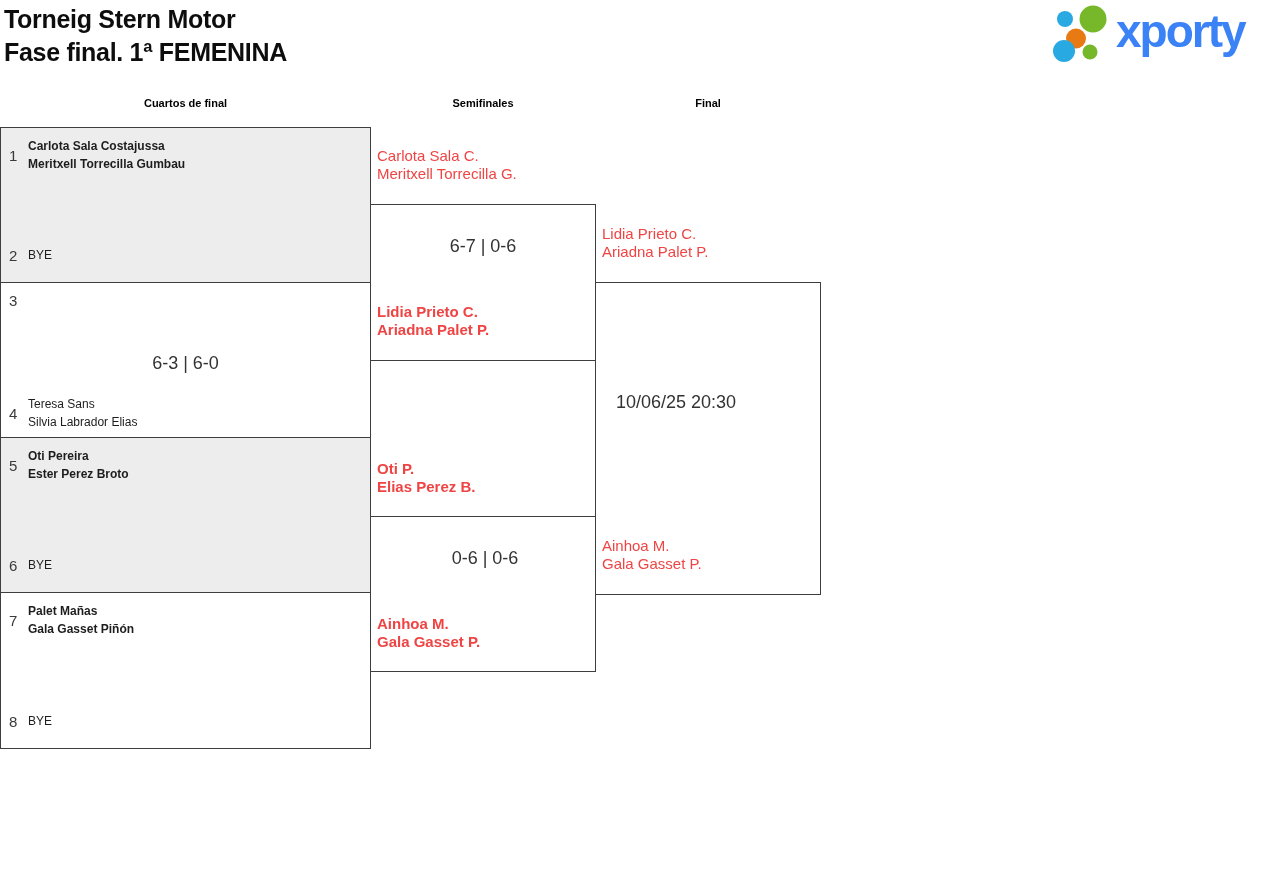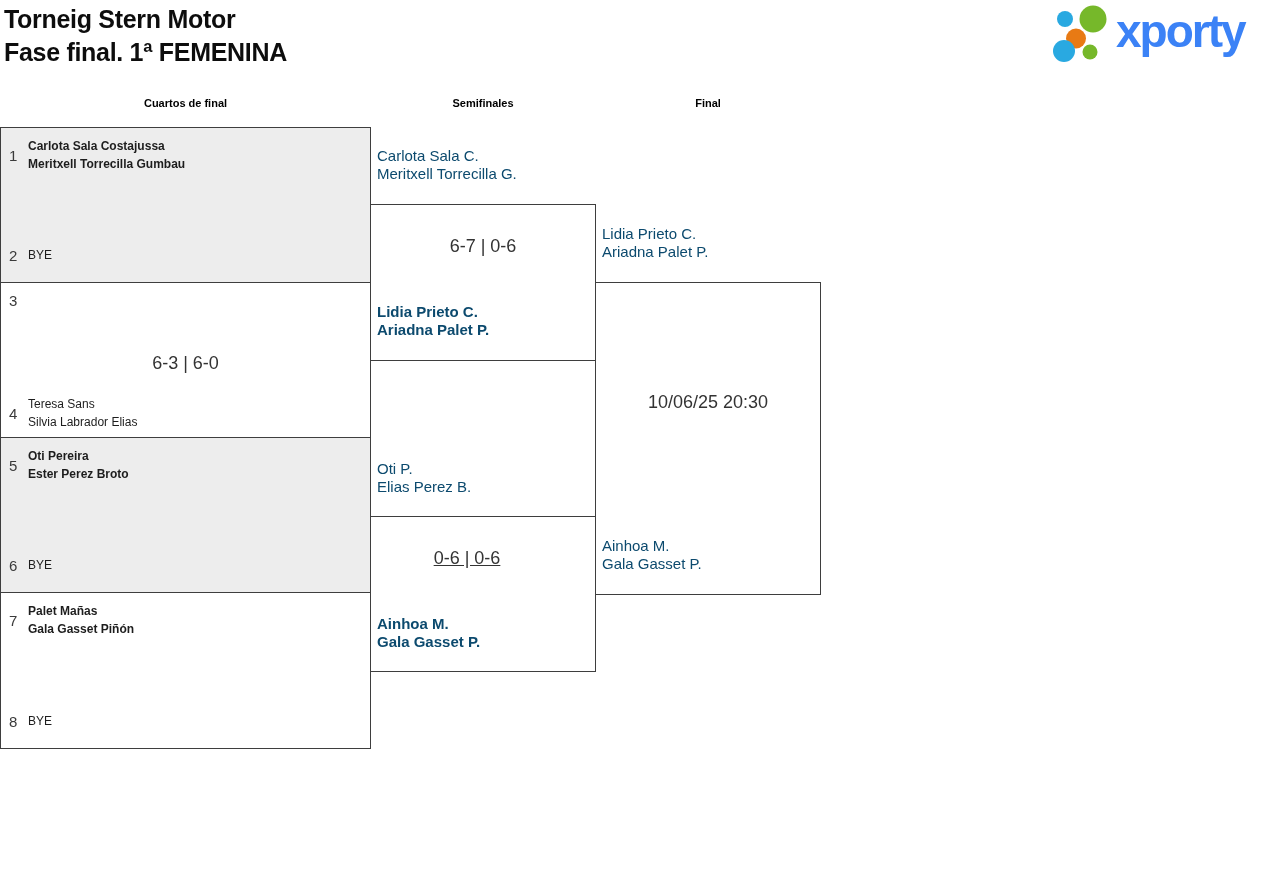--- a/index.html
+++ b/index.html
@@ -13,21 +13,21 @@
   .colhead{position:absolute;top:97px;text-align:center;font-size:11px;font-weight:700;color:#000;}
   .box{position:absolute;left:0;width:371px;box-sizing:border-box;border:1px solid #3e3e3e;background:#fff;}
   .box.grey{background:#ededed;}
   .rect{position:absolute;box-sizing:border-box;border:1px solid #3e3e3e;background:transparent;}
   .prow{position:absolute;left:0;display:flex;align-items:center;}
   .prow .seed{flex:none;width:19px;padding-left:8px;font-size:15px;color:#3a3a3a;}
   .names{font-size:12px;line-height:18px;color:#1d1d1d;}
   .names span{display:block;}
   .bold .names, .names.bold{font-weight:700;}
   .score{position:absolute;text-align:center;font-size:18px;color:#333;}
-  .sfname{position:absolute;font-size:15px;line-height:18px;color:#0c4a6e;}
+  .sfname{position:absolute;font-size:15px;line-height:18px;color:#ef4444;}
   .sfname span{display:block;}
   .sfname.bold{font-weight:700;}
 </style>
 </head>
 <body>
 
 <div class="canvas">
 
   <div class="page-title" style="top:3px;">Torneig Stern Motor</div>
   <div class="page-title" style="top:36px;">Fase final. 1ª FEMENINA</div>
@@ -114,34 +114,34 @@
     <span>Carlota Sala C.</span>
     <span>Meritxell Torrecilla G.</span>
   </div>
   <div class="score" style="left:370px;width:226px;top:236px;">6-7 | 0-6</div>
   <div class="sfname bold" style="left:377px;top:303px;">
     <span>Lidia Prieto C.</span>
     <span>Ariadna Palet P.</span>
   </div>
 
   <div class="rect" style="left:370px;top:516px;width:226px;height:156px;"></div>
-  <div class="sfname" style="left:377px;top:460px;">
+  <div class="sfname" style="left:377px;top:460px;font-weight:bold;">
     <span>Oti P.</span>
     <span>Elias Perez B.</span>
   </div>
-  <div class="score" style="left:370px;width:194px;top:548px;text-decoration:underline;">0-6 | 0-6</div>
+  <div class="score" style="left:388px;width:194px;top:548px;">0-6 | 0-6</div>
   <div class="sfname bold" style="left:377px;top:615px;">
     <span>Ainhoa M.</span>
     <span>Gala Gasset P.</span>
   </div>
 
   <div class="rect" style="left:595px;top:282px;width:226px;height:313px;"></div>
   <div class="sfname" style="left:602px;top:225px;">
     <span>Lidia Prieto C.</span>
     <span>Ariadna Palet P.</span>
   </div>
-  <div class="score" style="left:595px;width:226px;top:392px;">10/06/25 20:30</div>
+  <div class="score" style="left:563px;width:226px;top:392px;">10/06/25 20:30</div>
   <div class="sfname" style="left:602px;top:537px;">
     <span>Ainhoa M.</span>
     <span>Gala Gasset P.</span>
   </div>
 
 </div>
 
 </body></html>

